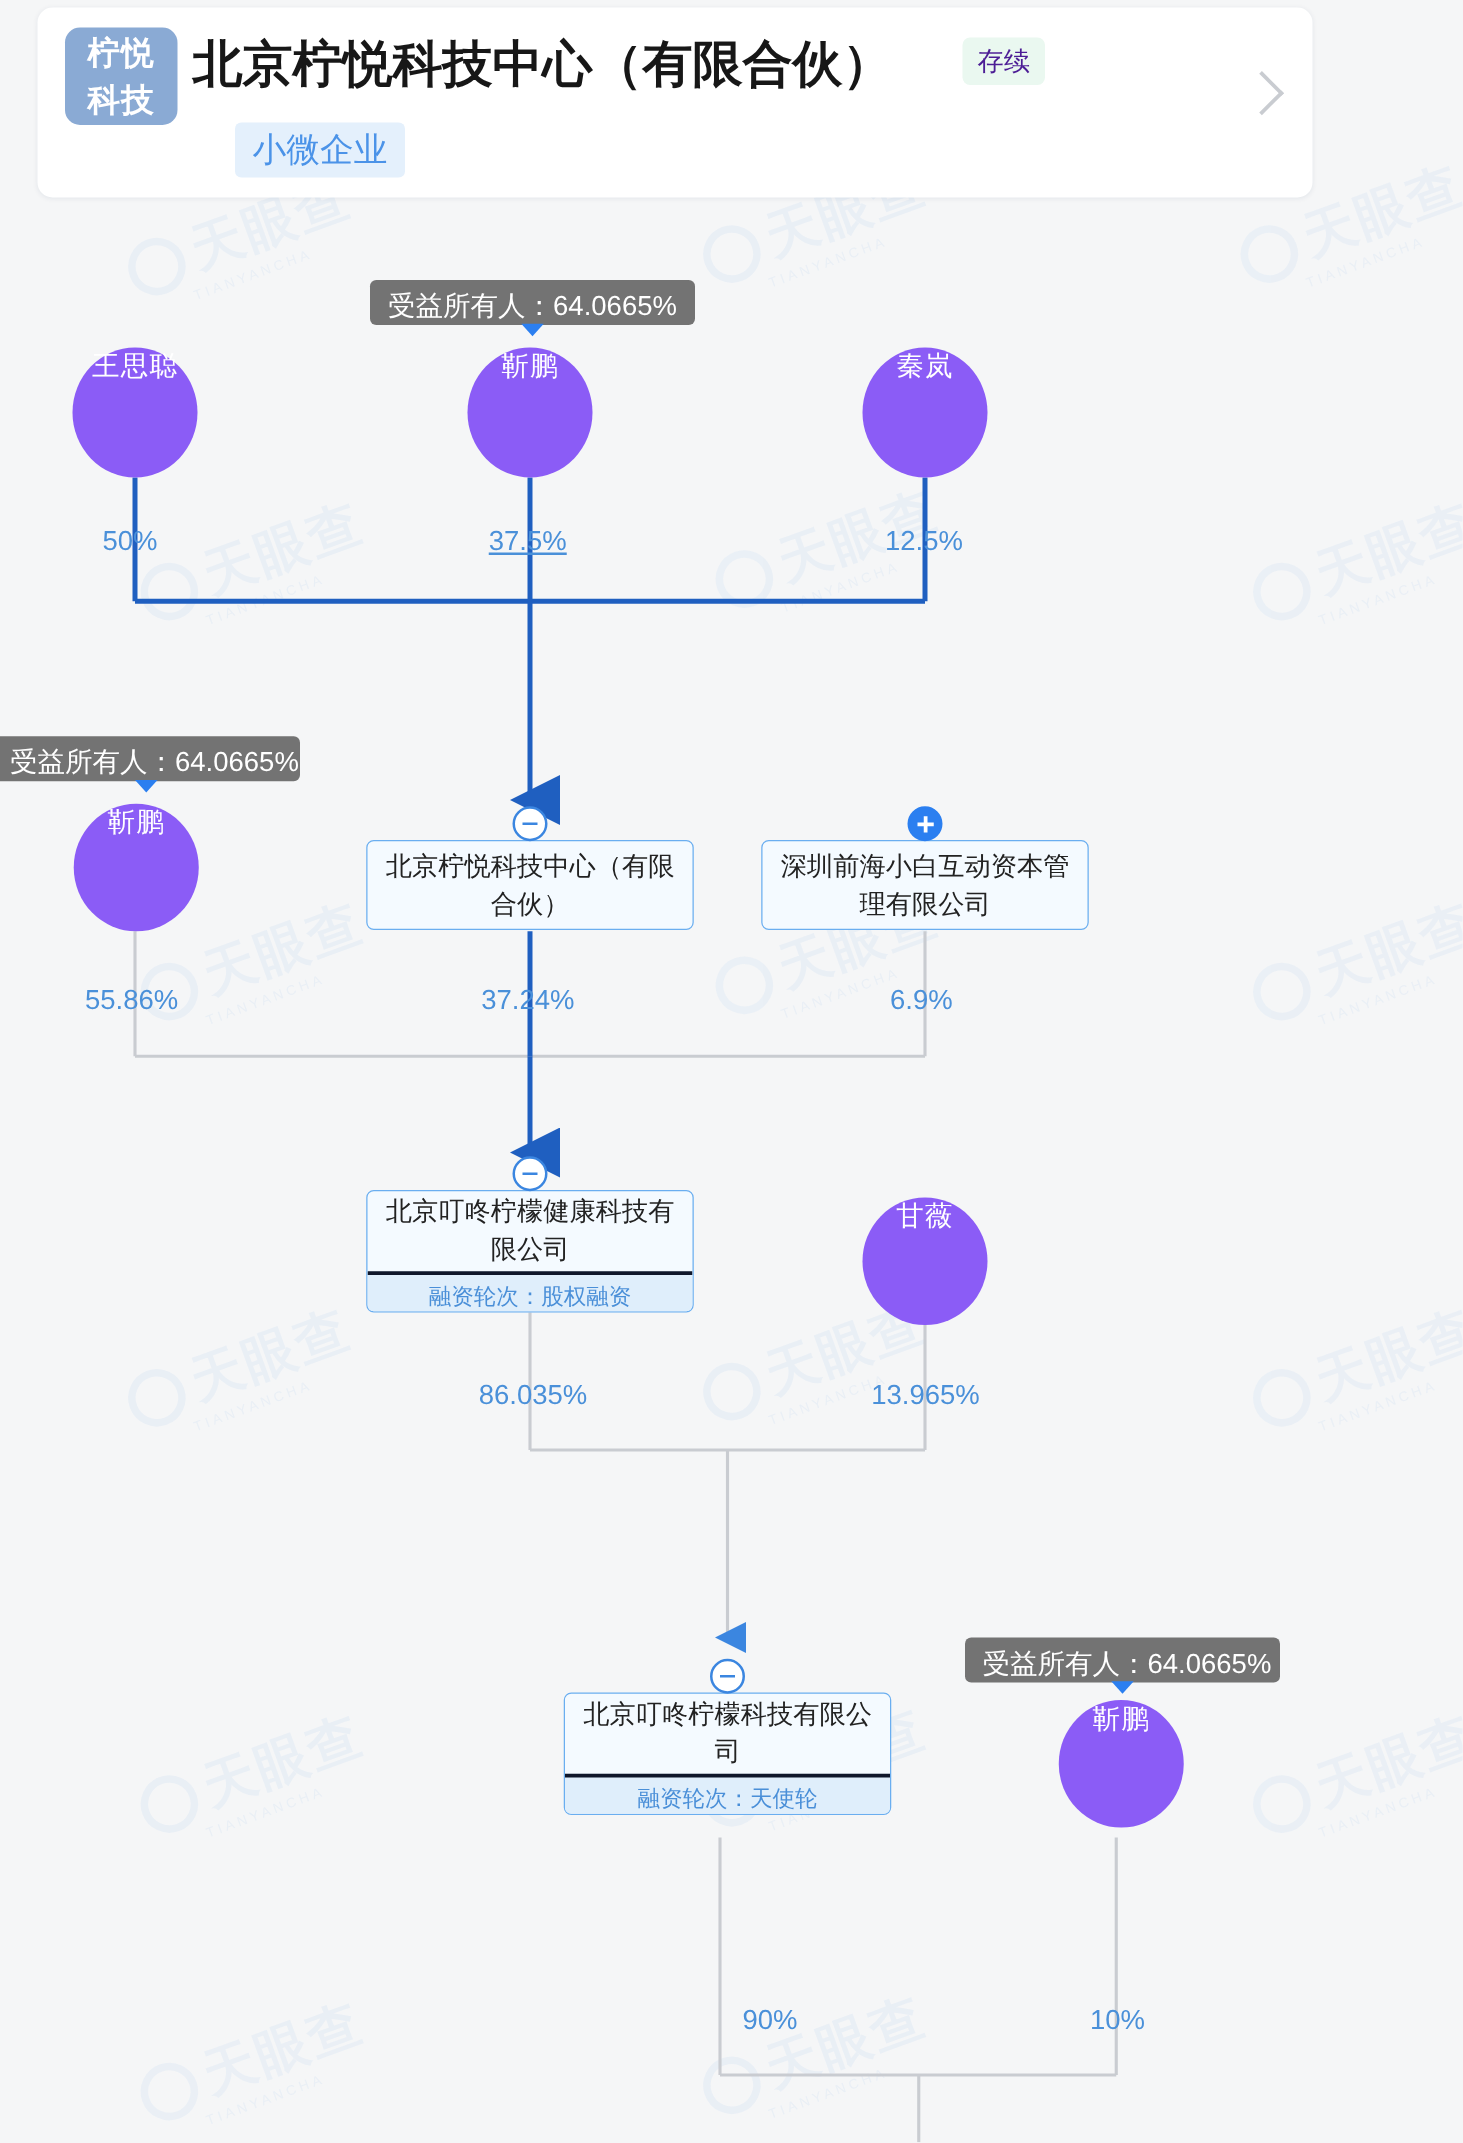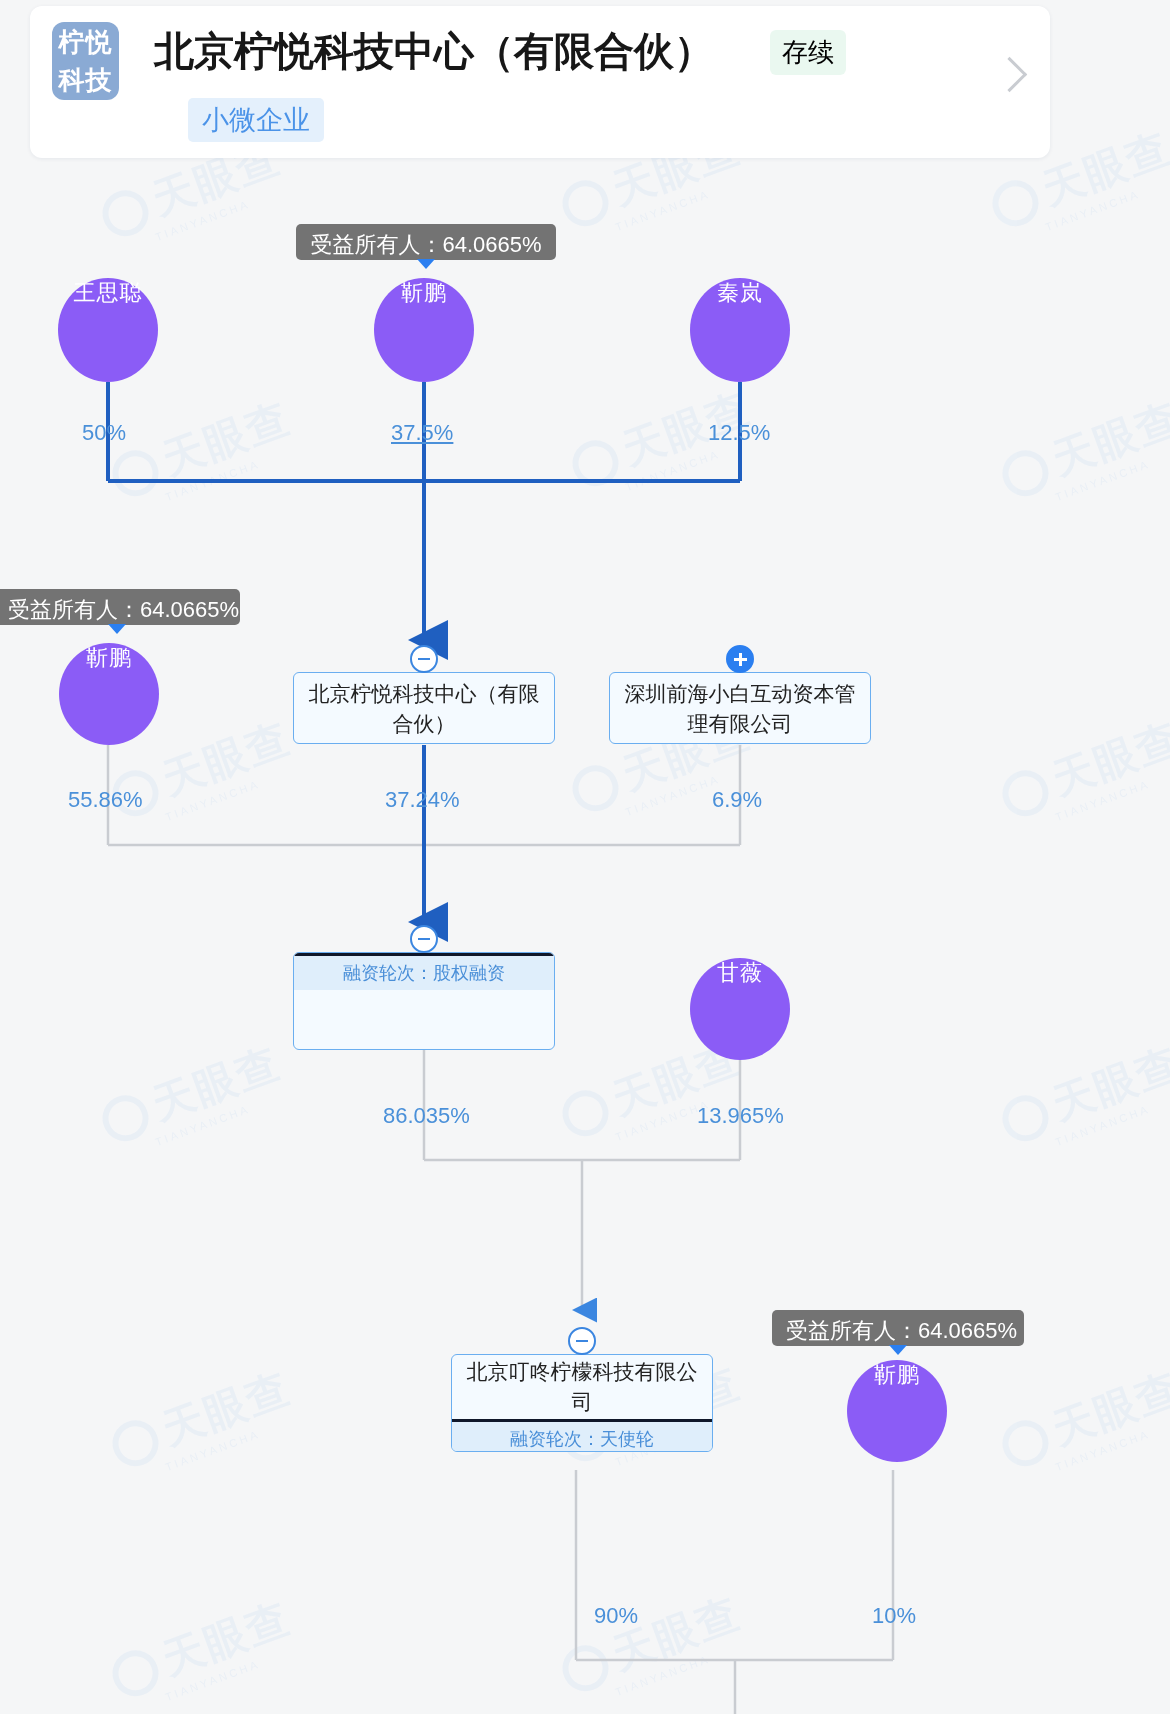--- a/index.html
+++ b/index.html
@@ -18,32 +18,32 @@
   .wm .ring{display:inline-block;width:46px;height:46px;border:6px solid #e6edf5;border-radius:50%;
             vertical-align:-10px;margin-right:8px;box-sizing:border-box;}
 
   
   .header-card{
     position:absolute;left:30px;top:6px;width:1020px;height:152px;
     background:#fff;border-radius:12px;box-shadow:0 1px 4px rgba(20,40,80,.07);
     z-index:5;
   }
   .logo-badge{
-    position:absolute;left:22px;top:16px;width:67px;height:78px;border-radius:12px;
+    position:absolute;left:22px;top:16px;width:90px;height:78px;border-radius:12px;
     background:#8aaad4;color:#fff;font-size:26px;line-height:38px;font-weight:700;
     text-align:center;padding-top:1px;box-sizing:border-box;letter-spacing:1px;
   }
   .logo-badge span{display:block;}
   .hdr-title{
     position:absolute;left:124px;top:18px;font-size:40px;font-weight:700;color:#171717;
     letter-spacing:0px;white-space:nowrap;
   }
   .hdr-status{
-    position:absolute;left:740px;top:24px;background:#eaf8f0;color:#000000;
-    font-size:26px;padding:5px 12px;border-radius:6px;
+    position:absolute;left:740px;top:24px;background:#eaf8f0;color:#4c1d95;
+    font-size:21px;padding:5px 12px;border-radius:6px;
   }
   .hdr-tag{
     position:absolute;left:158px;top:92px;background:#e4f0fc;color:#4b93e8;
     font-size:27px;padding:4px 14px;border-radius:5px;
   }
   .hdr-chevron{
     position:absolute;right:28px;top:56px;width:22px;height:22px;
     border-top:3px solid #c9ccd1;border-right:3px solid #c9ccd1;
     transform:rotate(45deg);
   }
@@ -194,20 +194,21 @@
   <div class="node-box" style="left:609px;top:672px;width:262px;height:72px;">
     <div class="nb-title" style="height:72px;">深圳前海小白互动资本管理有限公司</div>
   </div>
 
   <div class="pct" style="left:68px;top:787px;">55.86%</div>
   <div class="pct" style="left:385px;top:787px;">37.24%</div>
   <div class="pct" style="left:712px;top:787px;">6.9%</div>
 
   <div class="toggle minus" style="left:410px;top:925px;"></div>
   <div class="node-box" style="left:293px;top:952px;width:262px;height:98px;">
+    <div class="nb-title" style="height:64px;">北京叮咚柠檬健康科技有限公司</div>
     <div class="nb-foot">融资轮次：股权融资</div>
   </div>
 
   <div class="node-circle" style="left:690px;top:958px;width:100px;height:102px;">
     <span>甘薇</span>
   </div>
 
   <div class="pct" style="left:383px;top:1103px;">86.035%</div>
   <div class="pct" style="left:697px;top:1103px;">13.965%</div>
 

